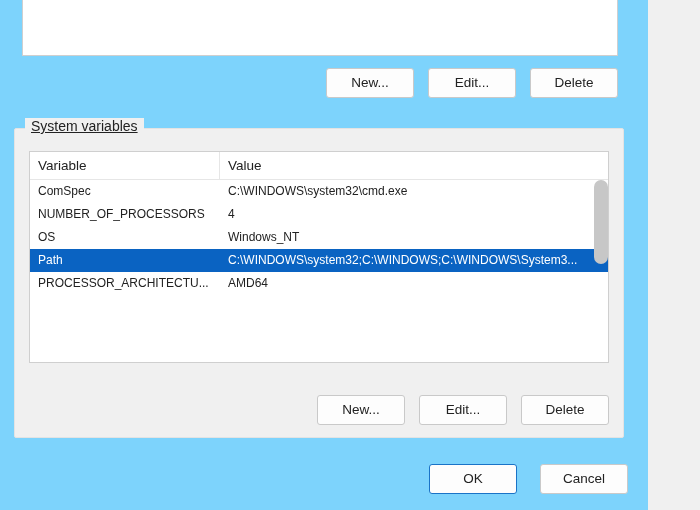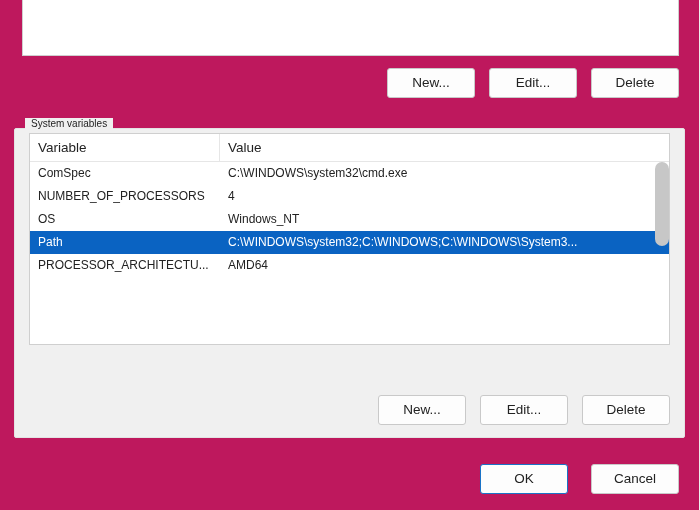--- a/index.html
+++ b/index.html
@@ -8,25 +8,25 @@
     width: 700px;
     height: 510px;
     overflow: hidden;
     font-family: "Segoe UI", Tahoma, sans-serif;
     font-size: 13.5px;
     color: #222;
     background: #f0f0f0;
   }
   .window {
     position: relative;
-    width: 699px;
+    width: 648px;
     height: 510px;
-    background: #be185d;
-    box-sizing: border-box;
-    padding: 0 14px 14px 14px;
+    background: #7dd3fc;
+    box-sizing: border-box;
+    padding: 0 24px 14px 14px;
   }
   
   .upper-box {
     position: relative;
     height: 56px;
     margin-top: 0;
     margin-left: 8px;
     margin-right: 6px;
     border: 1px solid #cfcfcf;
     border-top: none;
@@ -67,26 +67,27 @@
     background: #f0f0f0;
     height: 310px;
     box-sizing: border-box;
   }
   .group-label {
     position: absolute;
     top: -11px;
     left: 10px;
     background: #f0f0f0;
     padding: 0 6px;
-    font-size: 10px;
-    color: #222;
+    font-size: 14px;
+    color: #222;
+    text-decoration: underline;
   }
   .table-container {
     position: absolute;
-    top: 4px;
+    top: 22px;
     left: 14px;
     right: 14px;
     height: 212px;
     background: #fff;
     border: 1px solid #cfcfcf;
     box-sizing: border-box;
     display: flex;
     flex-direction: column;
     overflow: hidden;
   }

